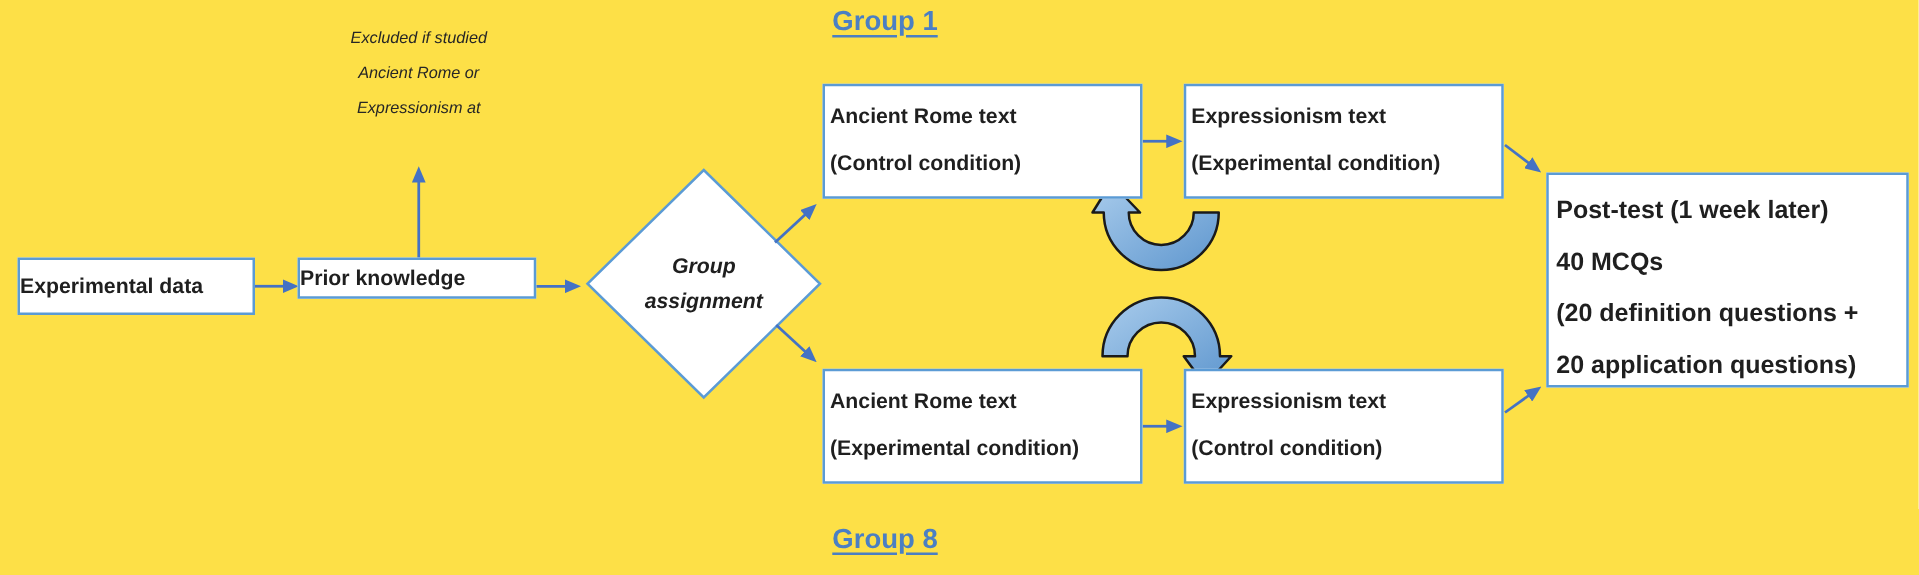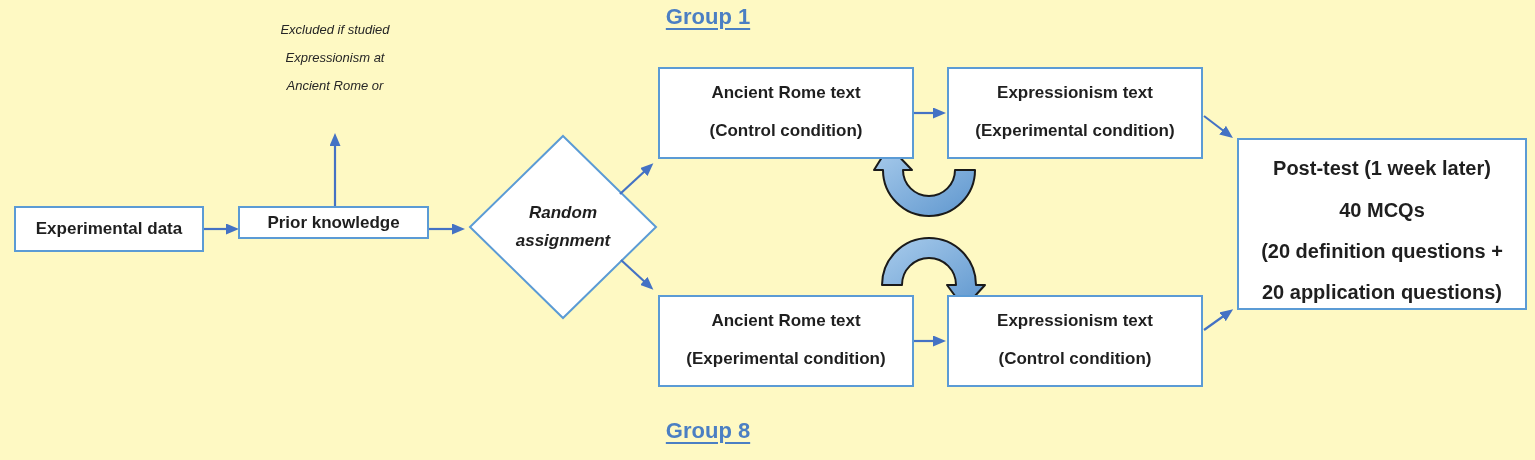--- a/index.html
+++ b/index.html
@@ -1,31 +1,31 @@
 <!DOCTYPE html>
 <html><head>
 <meta charset="utf-8">
 <style>
   html,body{margin:0;padding:0;background:#ffffff;}
   #canvas{
     position:relative;
     width:1535px;height:460px;
-    background:#fef9c3;
+    background:#fde047;
     font-family:"Liberation Sans", sans-serif;
     color:#1f1f1f;
     overflow:hidden;
   }
   #connector-layer{position:absolute;left:0;top:0;width:1535px;height:460px;}
   .flow-box{
     position:absolute;
     background:#ffffff;
     border:2px solid #5B9BD5;
     box-sizing:border-box;
     display:flex;flex-direction:column;
-    align-items:center;justify-content:center;
+    align-items:flex-start;justify-content:center;
     text-align:center;
     font-weight:bold;
     font-size:17px;
     line-height:22px;
   }
   .two-line{justify-content:space-between;padding:13px 4px 15px 4px;}
   .note{
     position:absolute;
     text-align:center;
     font-style:italic;
@@ -96,33 +96,33 @@
 
     <path d="M 975 170 A 46 46 0 0 1 883 170 L 874 170 L 889 146 L 912 170 L 903 170 A 26 26 0 0 0 955 170 Z" fill="url(#swapgrad)" stroke="#1A1A1A" stroke-width="2" stroke-linejoin="round"></path>
     <path d="M 882 285 A 47 47 0 0 1 976 285 L 985 285 L 964 308 L 947 285 L 956 285 A 27 27 0 0 0 902 285 Z" fill="url(#swapgrad)" stroke="#1A1A1A" stroke-width="2" stroke-linejoin="round"></path>
   </svg>
 
   <div class="group-heading" style="left:633px;top:4px;">Group 1</div>
   <div class="group-heading" style="left:633px;top:418px;">Group 8</div>
 
   <div class="note" style="left:235px;top:16px;width:200px;">
     <div>Excluded if studied</div>
+    <div>Ancient Rome or</div>
     <div>Expressionism at</div>
-    <div>Ancient Rome or</div>
   </div>
 
   <div class="flow-box" style="left:14px;top:206px;width:190px;height:46px;">
     <span>Experimental data</span>
   </div>
   <div class="flow-box" style="left:238px;top:206px;width:191px;height:33px;">
     <span>Prior knowledge</span>
   </div>
 
   <div class="diamond-label">
-    <div>Random</div>
+    <div>Group</div>
     <div>assignment</div>
   </div>
 
   <div class="flow-box two-line" style="left:658px;top:67px;width:256px;height:92px;">
     <span>Ancient Rome text</span>
     <span>(Control condition)</span>
   </div>
   <div class="flow-box two-line" style="left:947px;top:67px;width:256px;height:92px;">
     <span>Expressionism text</span>
     <span>(Experimental condition)</span>

